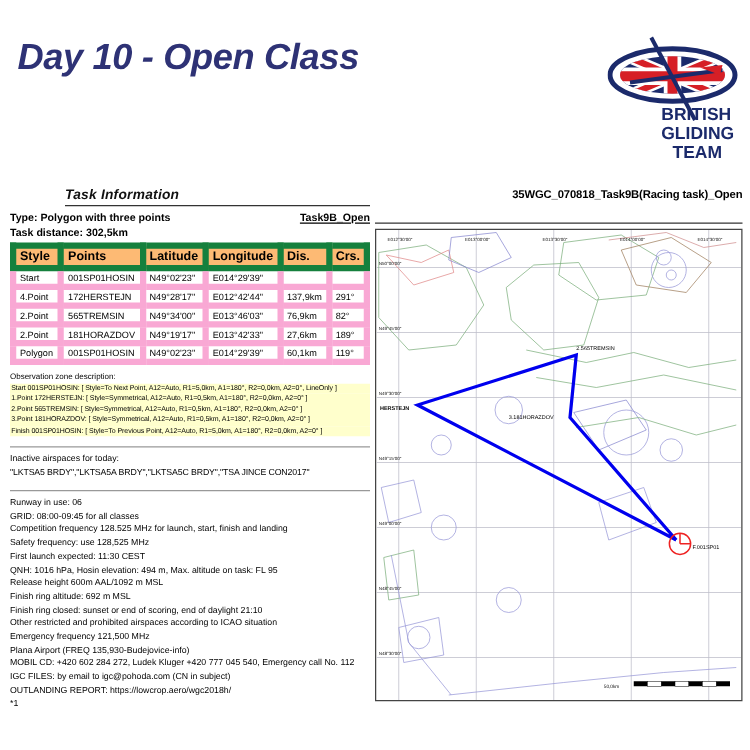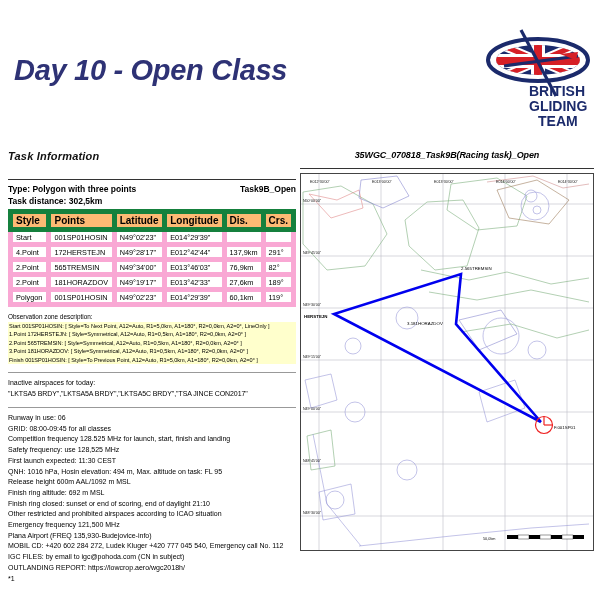--- a/index.html
+++ b/index.html
@@ -8,40 +8,41 @@
     width: 600px; height: 600px;
     background: #ffffff;
     font-family: "Liberation Sans", sans-serif;
     overflow: hidden;
     position: relative;
   }
 
   
   #header { position:absolute; left:0; top:0; width:600px; height:140px; }
   #page-title {
-    position:absolute; left:14px; top:54px;
+    position:absolute; left:14px; top:30px;
     font-family:"Liberation Sans", sans-serif;
     font-size:29px; font-weight:bold; font-style:italic;
     color:#2e3275; letter-spacing:-0.3px; white-space:nowrap;
   }
 
   
   #bgt-logo { position:absolute; right:6px; top:22px; width:108px; height:108px; }
   #bgt-logo svg { display:block; }
 
   
   #task-info-panel { position:absolute; left:8px; top:150px; width:288px; }
   #task-info-heading {
     font-size:11px; font-weight:bold; font-style:italic; color:#111;
-    border-bottom:1px solid #333; padding-bottom:17px; margin-bottom:4px;
+    border-bottom:1px solid #333; padding-bottom:2px; margin-bottom:4px;
     letter-spacing:0.2px;
+    margin-left:44px;
   }
   .ti-row { display:flex; justify-content:space-between; align-items:flex-end; }
   .ti-type { font-size:8.5px; font-weight:bold; color:#000; }
-  .ti-taskname { font-size:8.5px; font-weight:bold; color:#000; }
+  .ti-taskname { font-size:8.5px; font-weight:bold; color:#000;text-decoration:underline; }
   .ti-dist { font-size:8.5px; font-weight:bold; color:#000; margin-top:2px; }
 
   
   table.task-table {
     width:100%; border-collapse:collapse; margin-top:3px;
     font-size:7.3px; color:#000;
   }
   table.task-table th {
     background:#fdba74; border:5px solid #15803d;
     text-align:left; padding:1px 3px; font-weight:bold; font-size:10px;
@@ -74,23 +75,23 @@
 
   
   #notes-block { font-size:7px; color:#000; line-height:1.53; }
   #notes-block .note-line { white-space:normal; }
 
   
   #map-panel {
     position:absolute; left:300px; top:150px; width:294px; height:400px;
   }
   #map-caption {
-    font-size:9px; font-style:italic; font-weight:bold; color:#000;
-    text-align:center; border-bottom:1px solid #333;
-    padding-bottom:8px; margin-bottom:4px; letter-spacing:-0.1px;
+    font-size:9px; font-weight:bold; color:#000;
+    text-align:right; border-bottom:1px solid #333;
+    padding-bottom:18px; margin-bottom:4px; letter-spacing:-0.1px;
   }
   #map-frame {
     position:relative; width:294px; height:378px;
     border:1px solid #444; background:#fff; overflow:hidden;
   }
   #map-frame svg { display:block; }
 </style>
 </head>
 <body>
 

